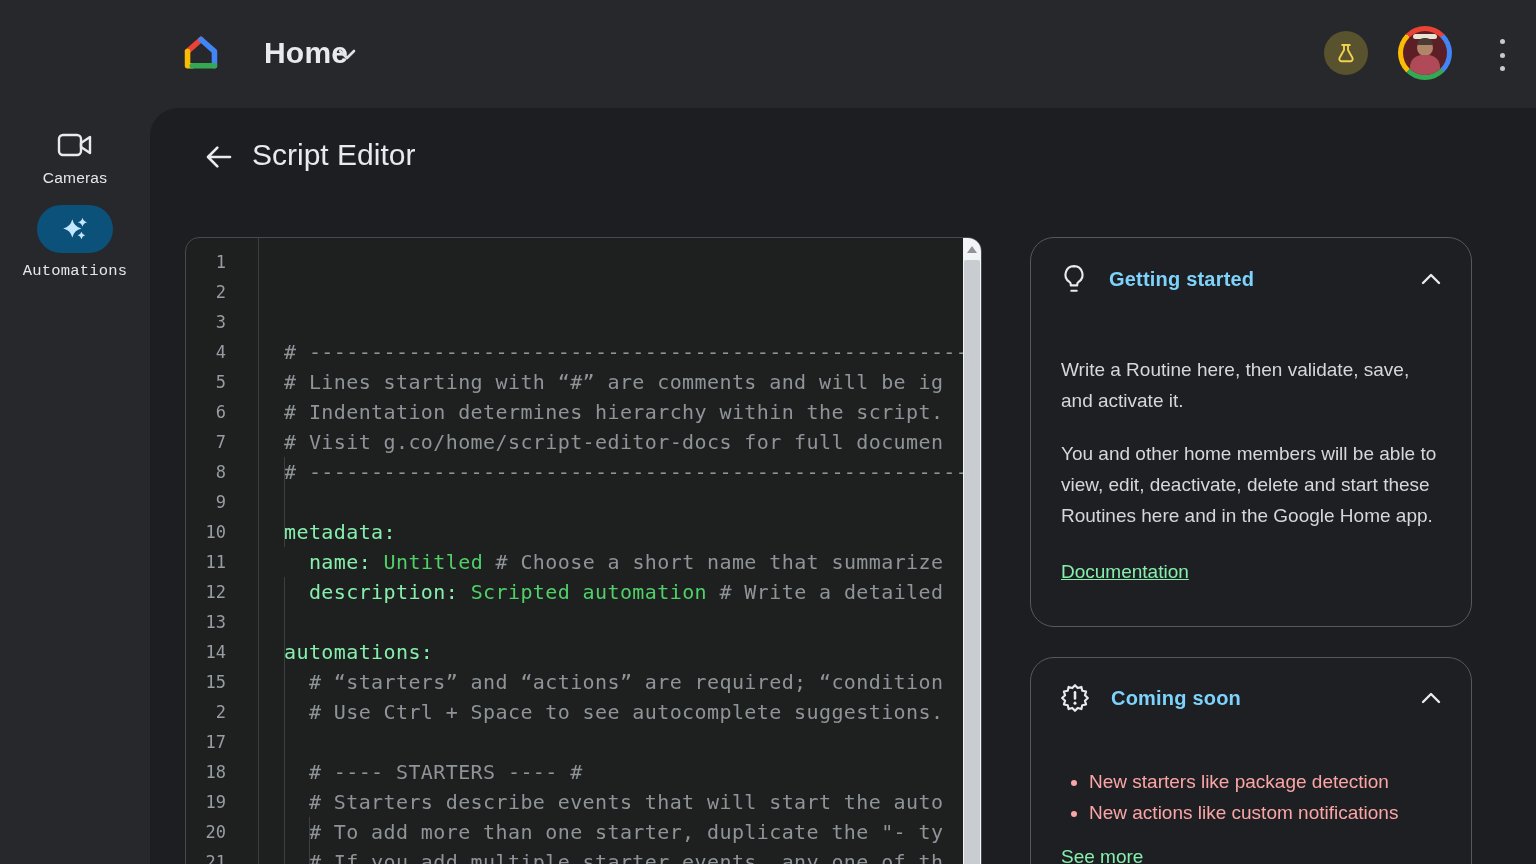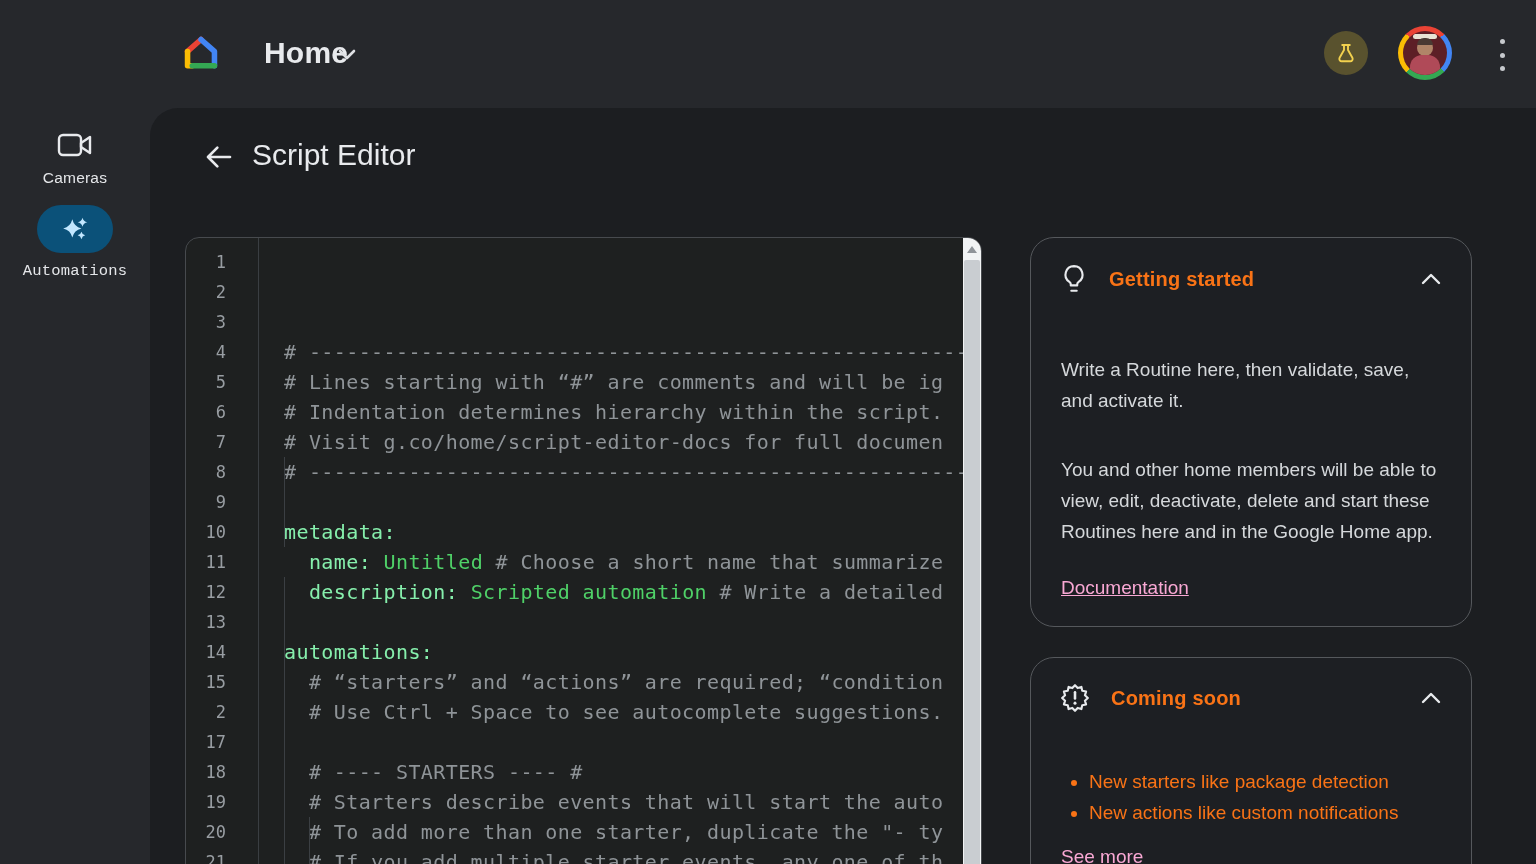--- a/index.html
+++ b/index.html
@@ -63,28 +63,28 @@
   .scroll-arrow { position:absolute; top:0; left:0; width:18px; height:22px; display:flex;
                   align-items:center; justify-content:center; cursor:pointer; }
   .scroll-thumb { position:absolute; top:22px; bottom:0; left:1px; width:16px;
                   background:#c9cdd1; border-radius:2px; cursor:grab; }
 
   
   .cards { position:absolute; left:880px; top:129px; width:442px; }
   .card { background:#1d1f23; border:1px solid #55585c; border-radius:24px; padding:26px 30px; }
   .card + .card { margin-top:30px; }
   .card-head { display:flex; align-items:center; cursor:pointer; }
-  .card-title { font-size:20px; font-weight:700; color:#f97316; margin-left:22px; letter-spacing:.2px; }
+  .card-title { font-size:20px; font-weight:700; color:#7dd3fc; margin-left:22px; letter-spacing:.2px; }
   .card-head .spacer { flex:1; }
-  .card-body p { font-size:19px; line-height:31px; color:#d5d8db; margin-top:38px; }
+  .card-body p { font-size:19px; line-height:31px; color:#d5d8db; margin-top:22px; }
   .card-body p:first-child { margin-top:60px; }
-  .card-link { display:inline-block; margin-top:30px; font-size:19px; color:#f9a8d4;
+  .card-link { display:inline-block; margin-top:30px; font-size:19px; color:#86efac;
                text-decoration:underline; cursor:pointer; }
   .bullets { margin:54px 0 0 28px; }
-  .bullets li { font-size:19px; line-height:31px; color:#f97316; }
+  .bullets li { font-size:19px; line-height:31px; color:#fca5a5; }
   .coming-card .card-link { margin-top:18px; }
 </style>
 </head>
 <body>
 
 <div class="stage">
 
   <div class="topbar">
     <svg class="home-logo" viewBox="0 0 48 48">
       <g fill="none" stroke-width="7" stroke-linecap="round" stroke-linejoin="round">

